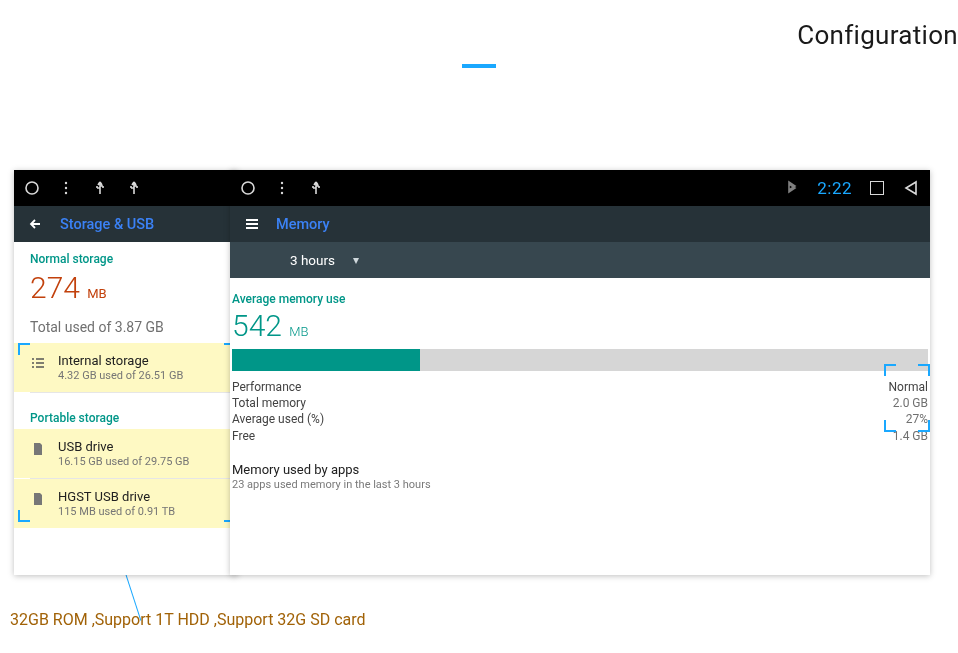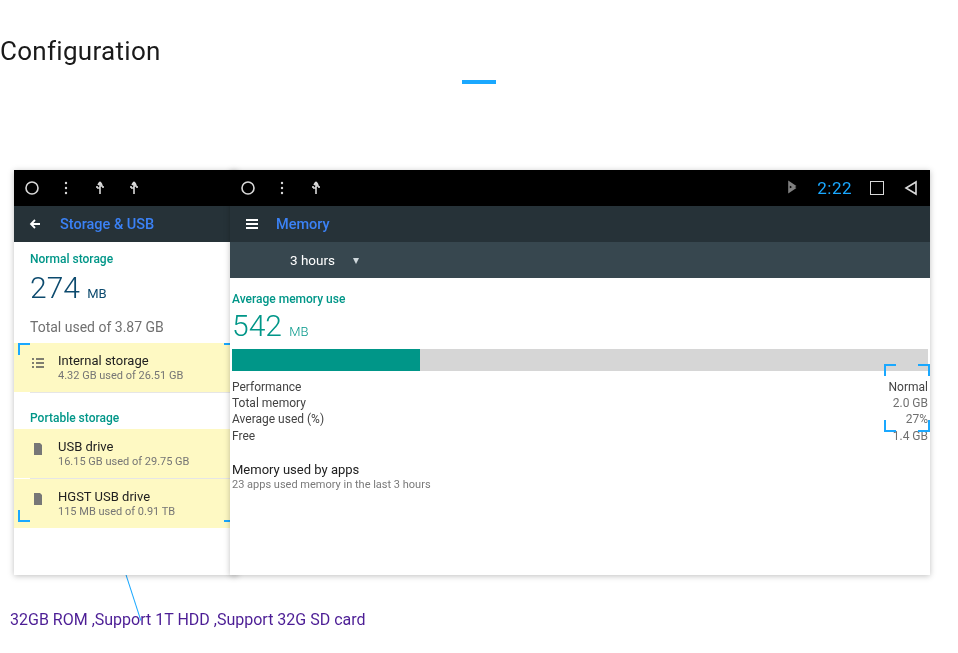--- a/index.html
+++ b/index.html
@@ -1,19 +1,19 @@
 <!DOCTYPE html>
 <html><head>
 <meta charset="utf-8">
 <style>
   * { box-sizing: border-box; margin: 0; padding: 0; }
   html, body { width: 958px; height: 653px; background: #fff; font-family: Roboto, Arial, sans-serif; position: relative; overflow: hidden; }
 
   
-  .hdr { text-align: left; padding-top: 36px; }
+  .hdr { text-align: right; padding-top: 20px; }
   .hdr h1 { font-size: 26px; font-weight: 400; color: #1a1a1a; letter-spacing: .3px; }
   .accent-bar { width: 34px; height: 4px; background: #1aa8ff; margin: 14px auto 0; }
 
   
   .panels { position: absolute; top: 170px; left: 14px; right: 14px; height: 405px; }
 
   
   .panel-left {
     position: absolute; left: 0; top: 0;
     width: 224px; height: 405px;
@@ -37,21 +37,21 @@
 
   
   .appbar { height: 36px; background: #263238; display: flex; align-items: center; color: #3b82f6; padding: 0 14px; gap: 16px; font-size: 14.5px; font-weight: 500; }
   .appbar svg { width: 16px; height: 16px; stroke: #fff; fill: none; stroke-width: 1.8; }
   .subbar { height: 36px; background: #37474f; display: flex; align-items: center; color: #fff; padding-left: 60px; font-size: 13.5px; gap: 18px; }
   .subbar .caret { font-size: 12px; color: #cfd8dc; }
 
   
   .lc { padding: 10px 16px 0 16px; font-size: 12px; color: #4a4a4a; }
   .section-label { color: #009688; font-size: 12px; font-weight: 500; padding: 10px 16px 4px; }
-  .big-num { font-size: 30px; font-weight: 300; color: #0c4a6e; }
+  .big-num { font-size: 30px; font-weight: 300; color: #c2410c; }
   .big-num .unit { font-size: 13px; font-weight: 400; }
   .sub { color: #707070; font-size: 14px; margin-top: 14px; }
 
   .row { display: flex; align-items: flex-start; gap: 12px; padding: 10px 16px; background: #fef9c3; }
   .row .ico { width: 16px; flex: 0 0 16px; padding-top: 2px; }
   .row .ico svg { width: 16px; height: 16px; stroke: #555; fill: none; stroke-width: 1.4; }
   .row .txt .t { font-size: 13px; color: #212121; }
   .row .txt .s { font-size: 11px; color: #757575; margin-top: 1px; }
   .divider { height: 1px; background: #e6e6e6; margin-left: 16px; }
 
@@ -75,21 +75,21 @@
   
   .bracket { position: absolute; width: 12px; height: 12px; border: 2px solid #1aa8ff; pointer-events:none; }
   .tl { border-right: none; border-bottom: none; }
   .tr { border-left: none;  border-bottom: none; }
   .bl { border-right: none; border-top: none; }
   .br { border-left: none;  border-top: none; }
 
   .callout { position: absolute; color: #1aa8ff; font-size: 17px; font-weight: 400; }
   .callout-line { position: absolute; border-top: 1px solid #1aa8ff; transform-origin: left center; }
 
-  .bottom-caption { position: absolute; left: 10px; top: 610px; font-size: 16px; color: #4c1d95; }
+  .bottom-caption { position: absolute; left: 10px; top: 610px; font-size: 16px; color: #a16207; }
 </style>
 </head>
 <body>
 
 <div class="hdr">
   <h1>Configuration</h1>
   <div class="accent-bar"></div>
 </div>
 
 <div class="panels">

